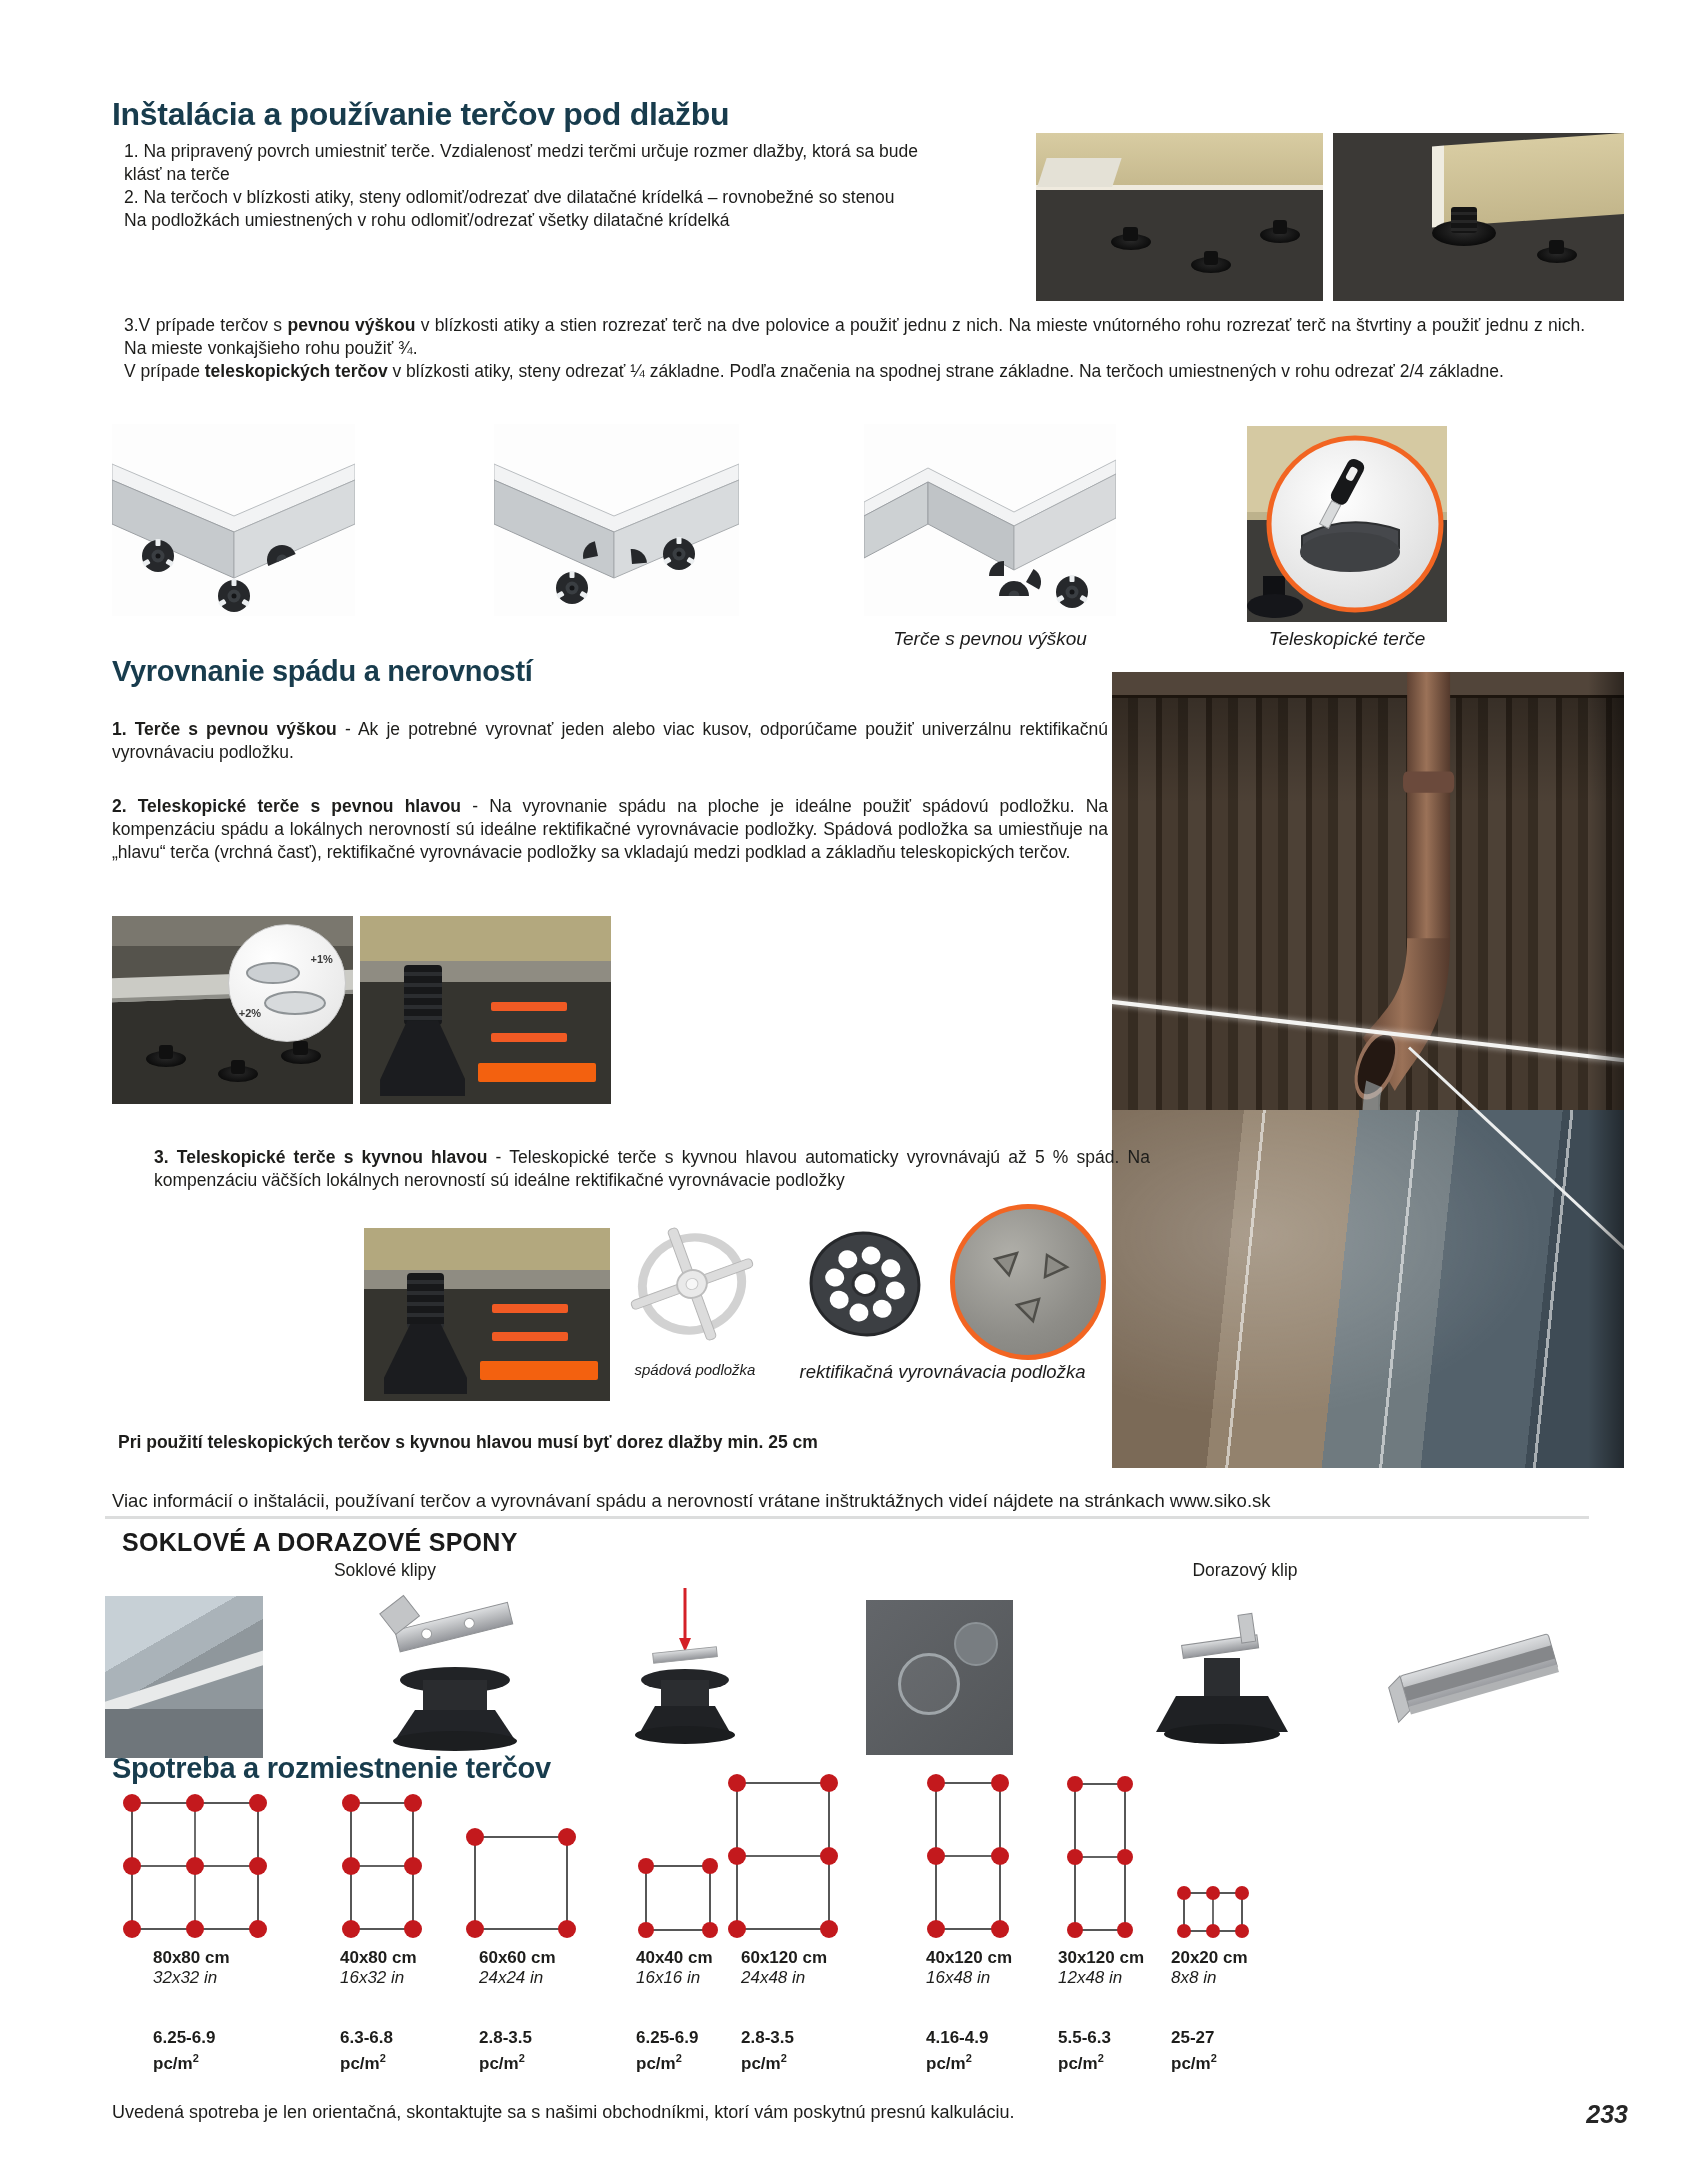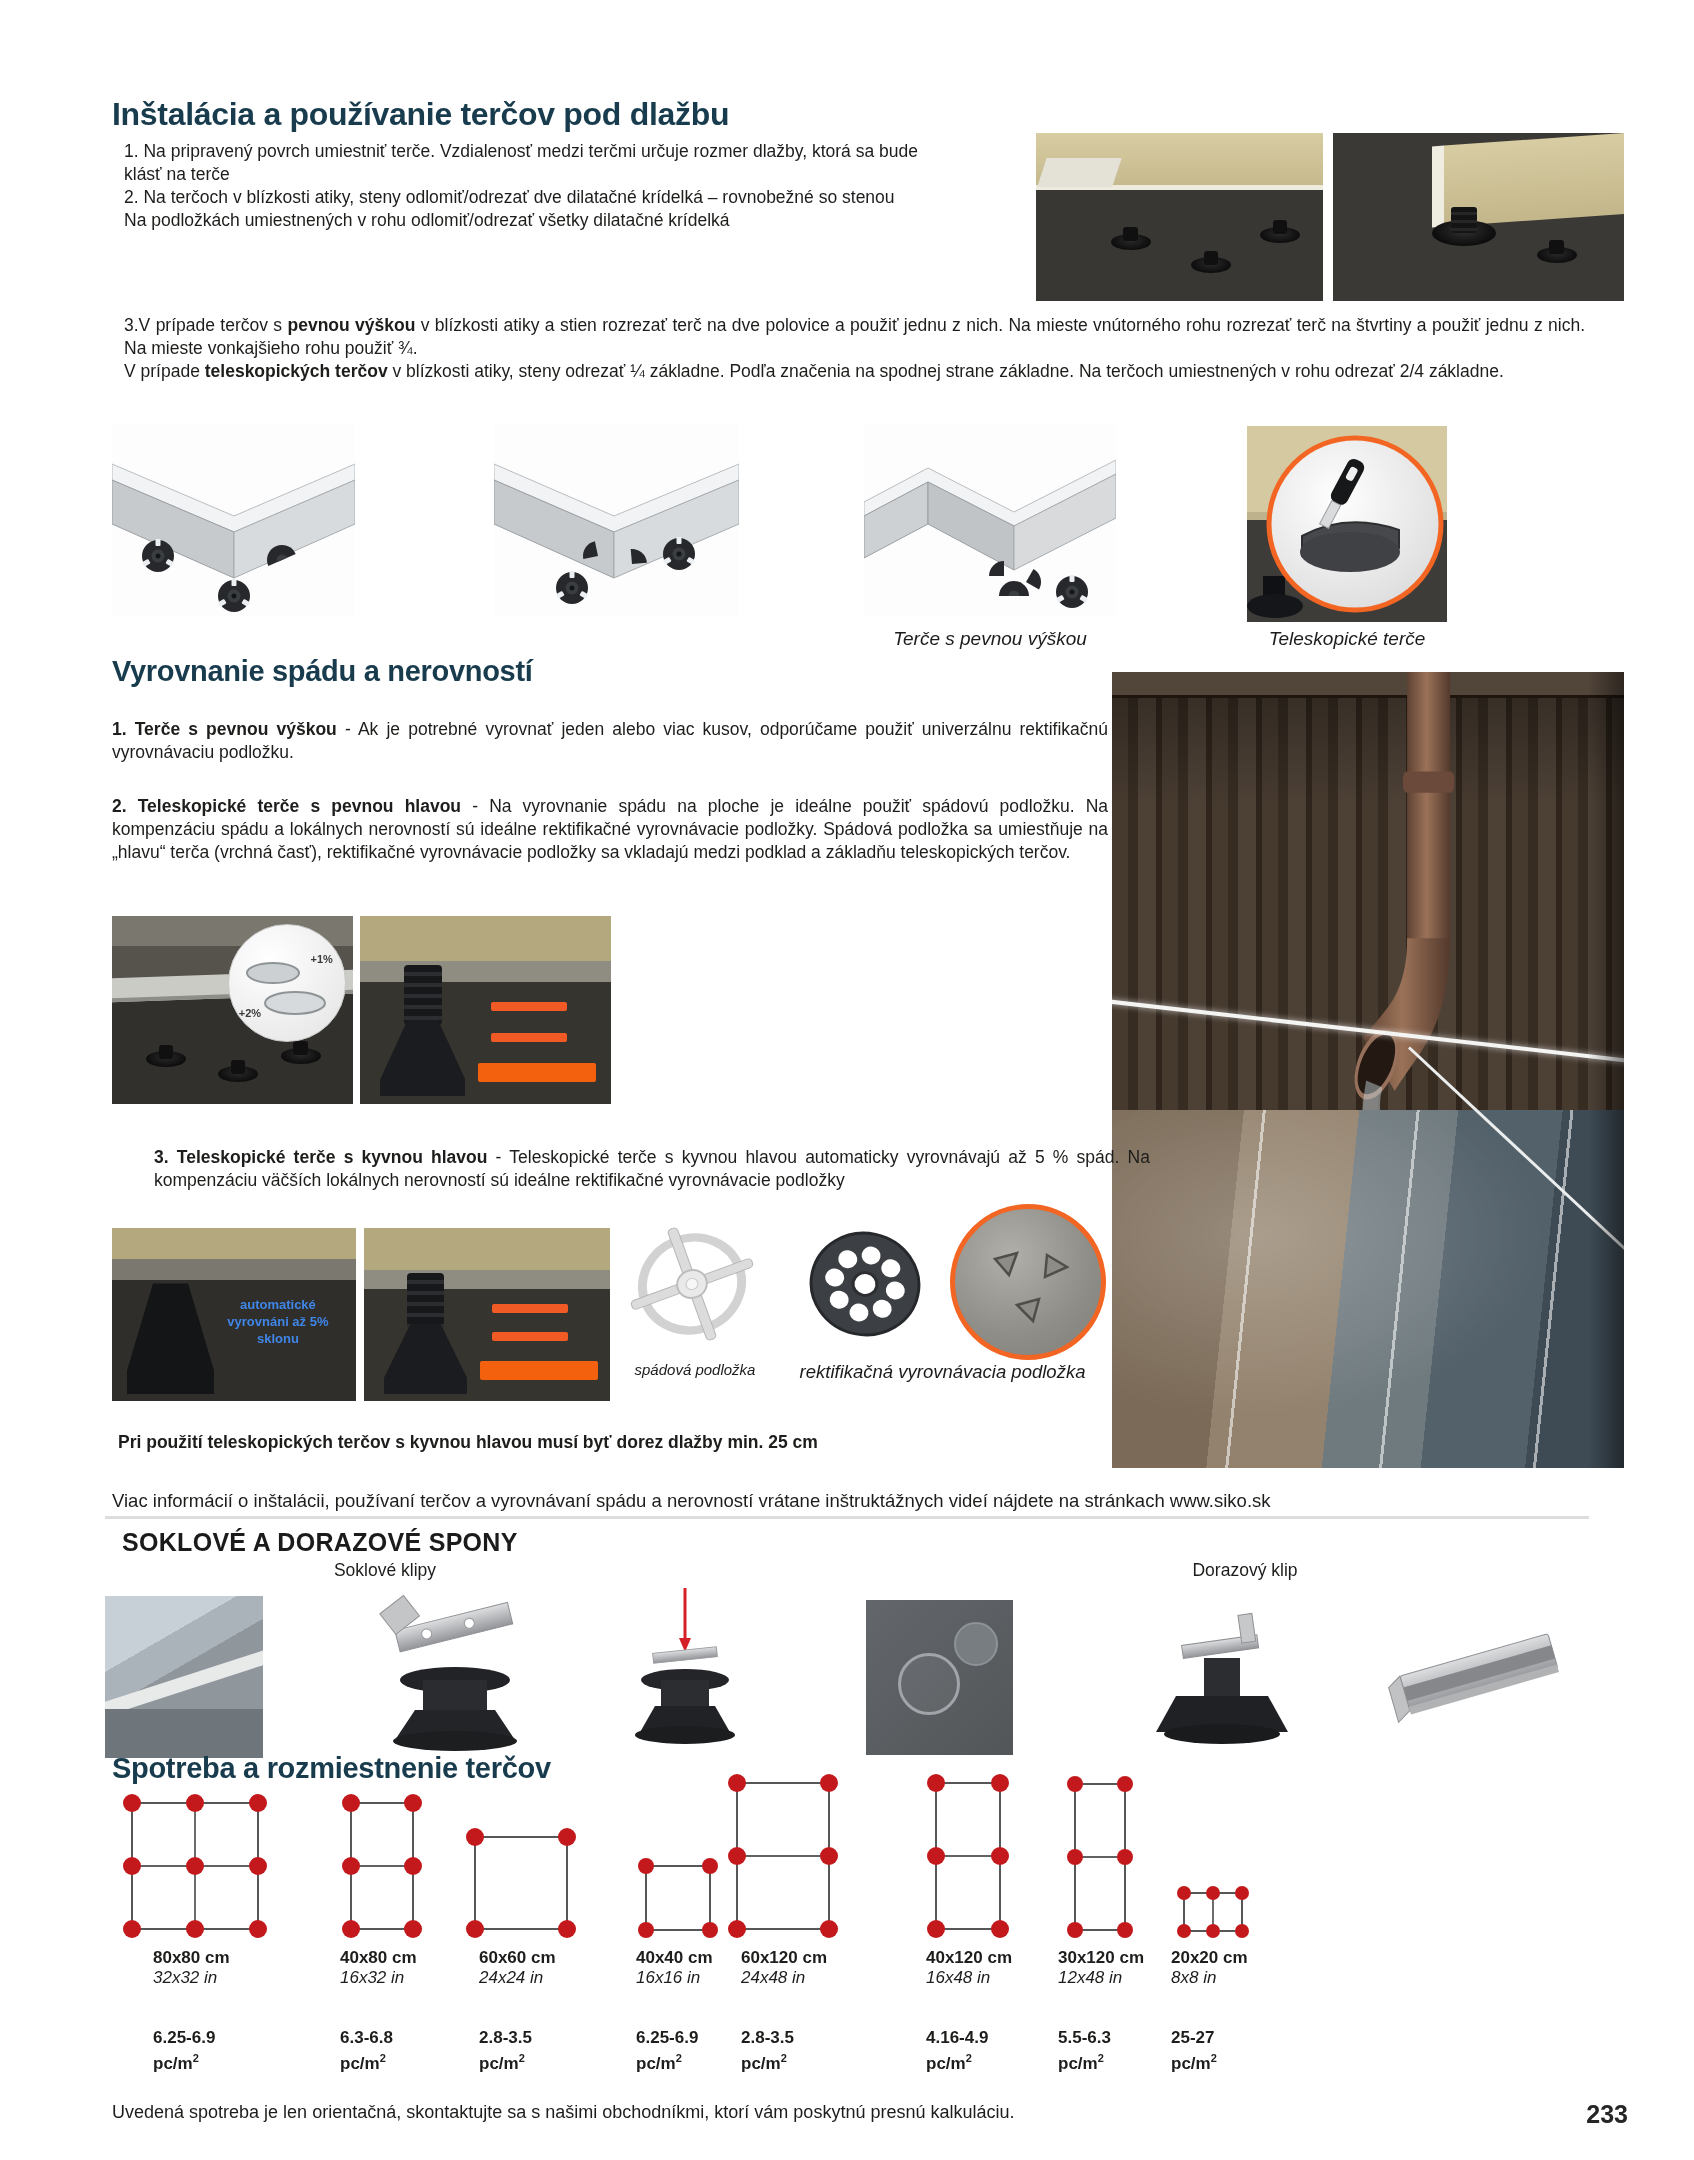--- a/index.html
+++ b/index.html
@@ -269,24 +269,20 @@
     <div class="shim-ped"></div>
     <div class="shim-bar" style="left:52%; top:46%;"></div>
     <div class="shim-bar" style="left:52%; top:62%;"></div>
     <div class="shim-bar big" style="left:47%; top:78%;"></div>
   </div>
 
   <div class="abs body-txt" style="left:112px; top:1146px; width:996px;margin-left:42px;">
     <b>3. Teleskopické terče s kyvnou hlavou</b><span> - Teleskopické terče s kyvnou hlavou automaticky vyrovnávajú až 5 % spád. Na kompenzáciu väčších lokálnych nerovností sú ideálne rektifikačné vyrovnávacie podložky</span>
   </div>
 
-  <div class="abs photo imgC" style="left:112px; top:1228px; width:244px; height:173px;">
-    <div class="ped-flare"></div>
-    <div class="auto-label">automatické vyrovnáni až 5% sklonu</div>
-  </div>
   <div class="abs photo shim-img" style="left:364px; top:1228px; width:246px; height:173px;">
     <div class="shim-ped"></div>
     <div class="shim-bar" style="left:52%; top:44%;"></div>
     <div class="shim-bar" style="left:52%; top:60%;"></div>
     <div class="shim-bar big" style="left:47%; top:77%;"></div>
   </div>
   <div class="abs" style="left:616px; top:1218px;">
     <svg width="153" height="136" viewBox="0 0 153 136">
       <rect width="153" height="136" fill="#ffffff"></rect>
       <g transform="translate(76,66) rotate(-20) scale(1,0.92)">
@@ -535,15 +531,15 @@
           <circle cx="67" cy="47" r="7" fill="#c3191d"></circle>
         </svg>
       </div>
     <div class="sp-size-cm">20x20 cm</div>
     <div class="sp-size-in">8x8 in</div>
     <div class="sp-rate"><span>25-27</span><br><span>pc/m</span><sup>2</sup></div>
   </div>
 
   <div class="abs" style="left:112px; top:2102px; width:1300px; font-size:18px;">Uvedená spotreba je len orientačná, skontaktujte sa s našimi obchodníkmi, ktorí vám poskytnú presnú kalkuláciu.</div>
 
-  <div class="abs page-num" style="left:1548px; top:2100px; width:80px;">233</div>
+  <div class="abs page-num" style="left:1548px; top:2100px; width:80px;font-style:italic;">233</div>
 
 </div>
 
 </body></html>

